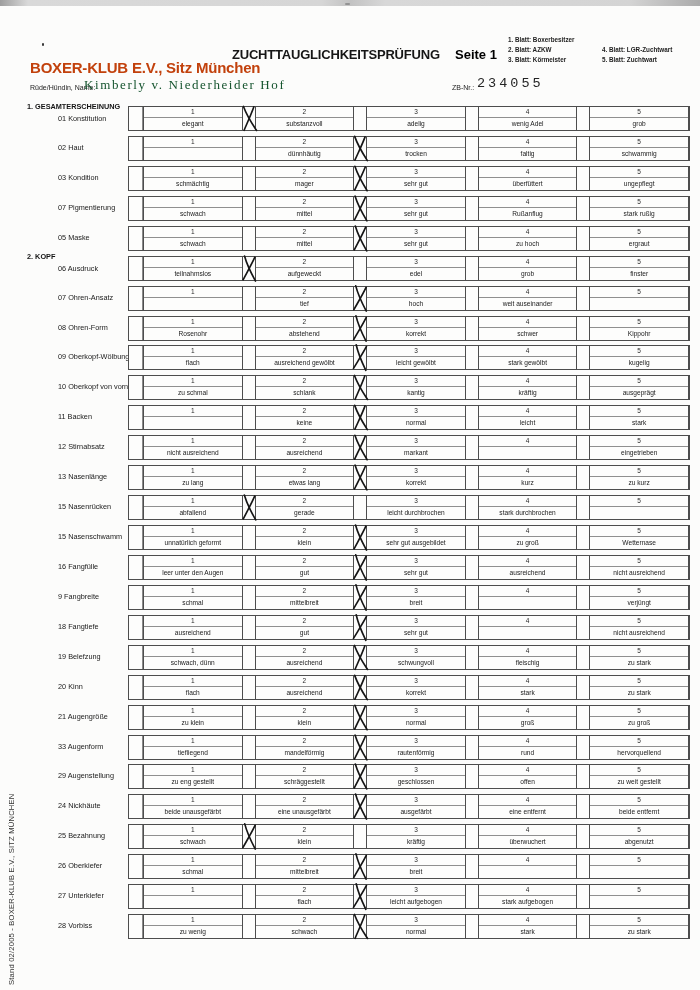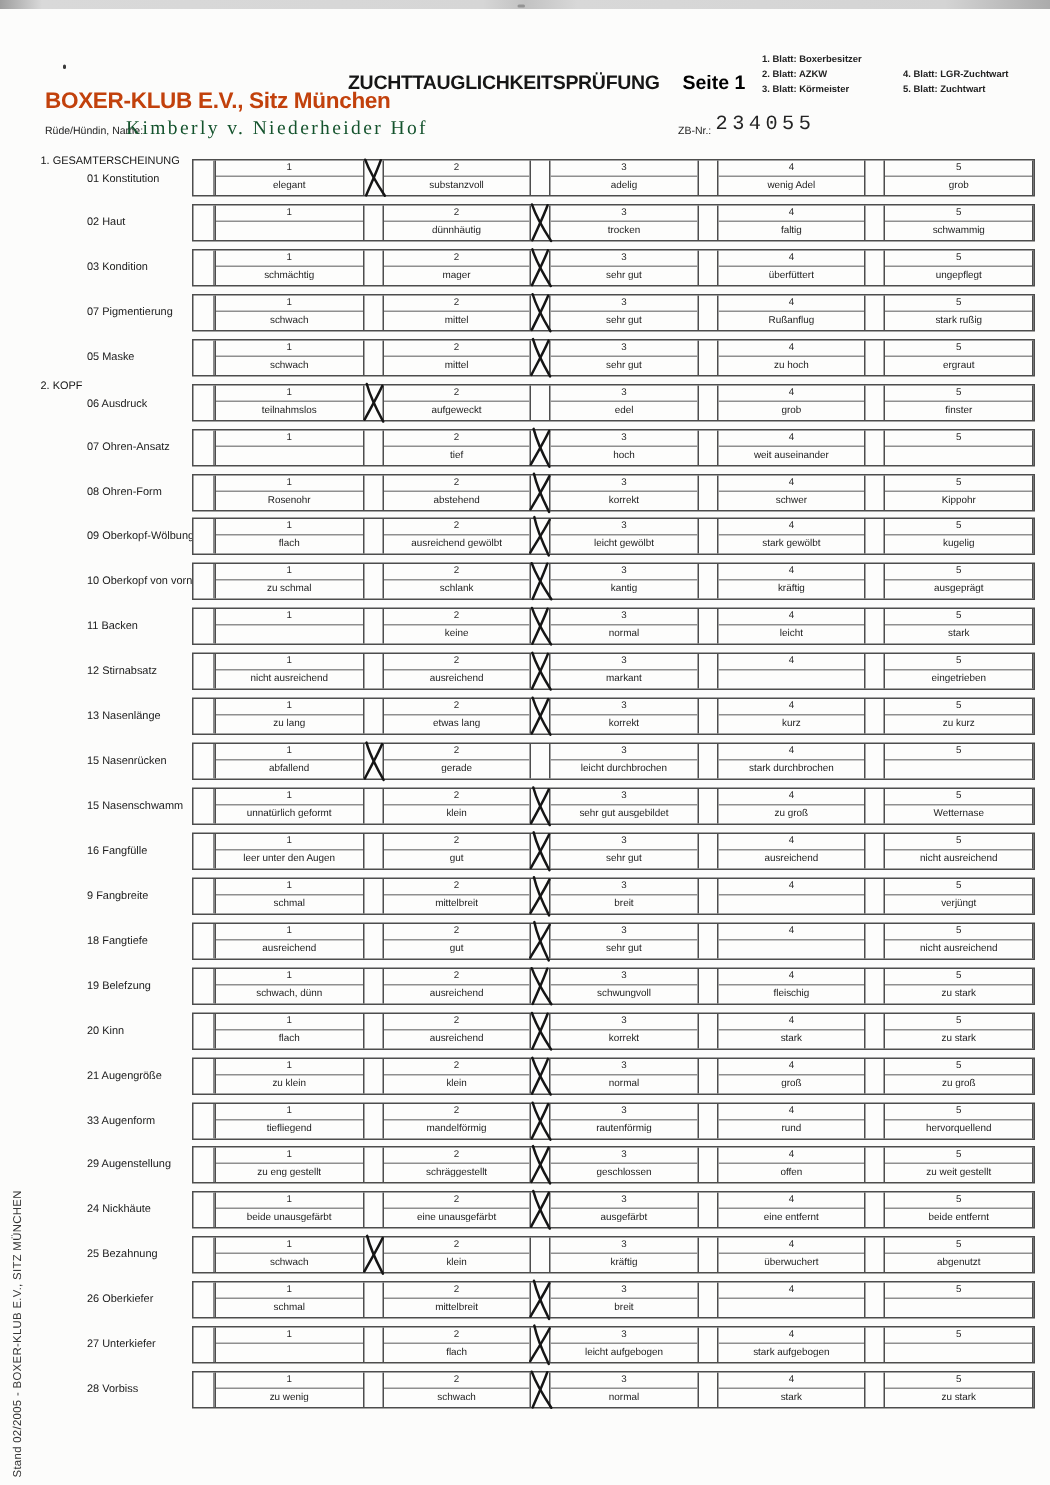--- a/index.html
+++ b/index.html
@@ -25,21 +25,21 @@
 
   
   .name-label{position:absolute;left:30px;top:84px;font-size:7px;color:#222;}
   .name-value{position:absolute;left:84px;top:77px;font-family:Liberation Serif, serif;
     font-size:13px;letter-spacing:1.6px;color:#14532d;white-space:nowrap;}
   .zb-label{position:absolute;left:452px;top:84px;font-size:7px;color:#222;}
   .zb-value{position:absolute;left:477px;top:76px;font-family:"Liberation Mono", monospace;
     font-size:13.5px;letter-spacing:3px;color:#242424;}
 
   
-  .section-label{position:absolute;left:27px;font-size:7.3px;font-weight:normal;white-space:nowrap;color:#141414;}
+  .section-label{position:absolute;left:27px;font-size:7.3px;font-weight:bold;white-space:nowrap;color:#141414;}
   .row-label{position:absolute;left:58px;font-size:7.3px;white-space:nowrap;color:#202020;}
 
   
   .row-box{position:absolute;left:128px;width:560px;height:23px;border:1px solid #4d4d4d;
     display:flex;align-items:stretch;background:#fdfdfc;}
   .lead{width:13px;border-right:1px solid #8a8a8a;flex:0 0 auto;}
   .cg{flex:1 1 0;border-left:1px solid #4d4d4d;border-right:1px solid #4d4d4d;
     display:flex;flex-direction:column;margin:0;}
   .cg .num{height:10px;border-bottom:1px solid #8f8f8f;font-size:6.5px;line-height:10px;
     text-align:center;color:#2a2a2a;}

